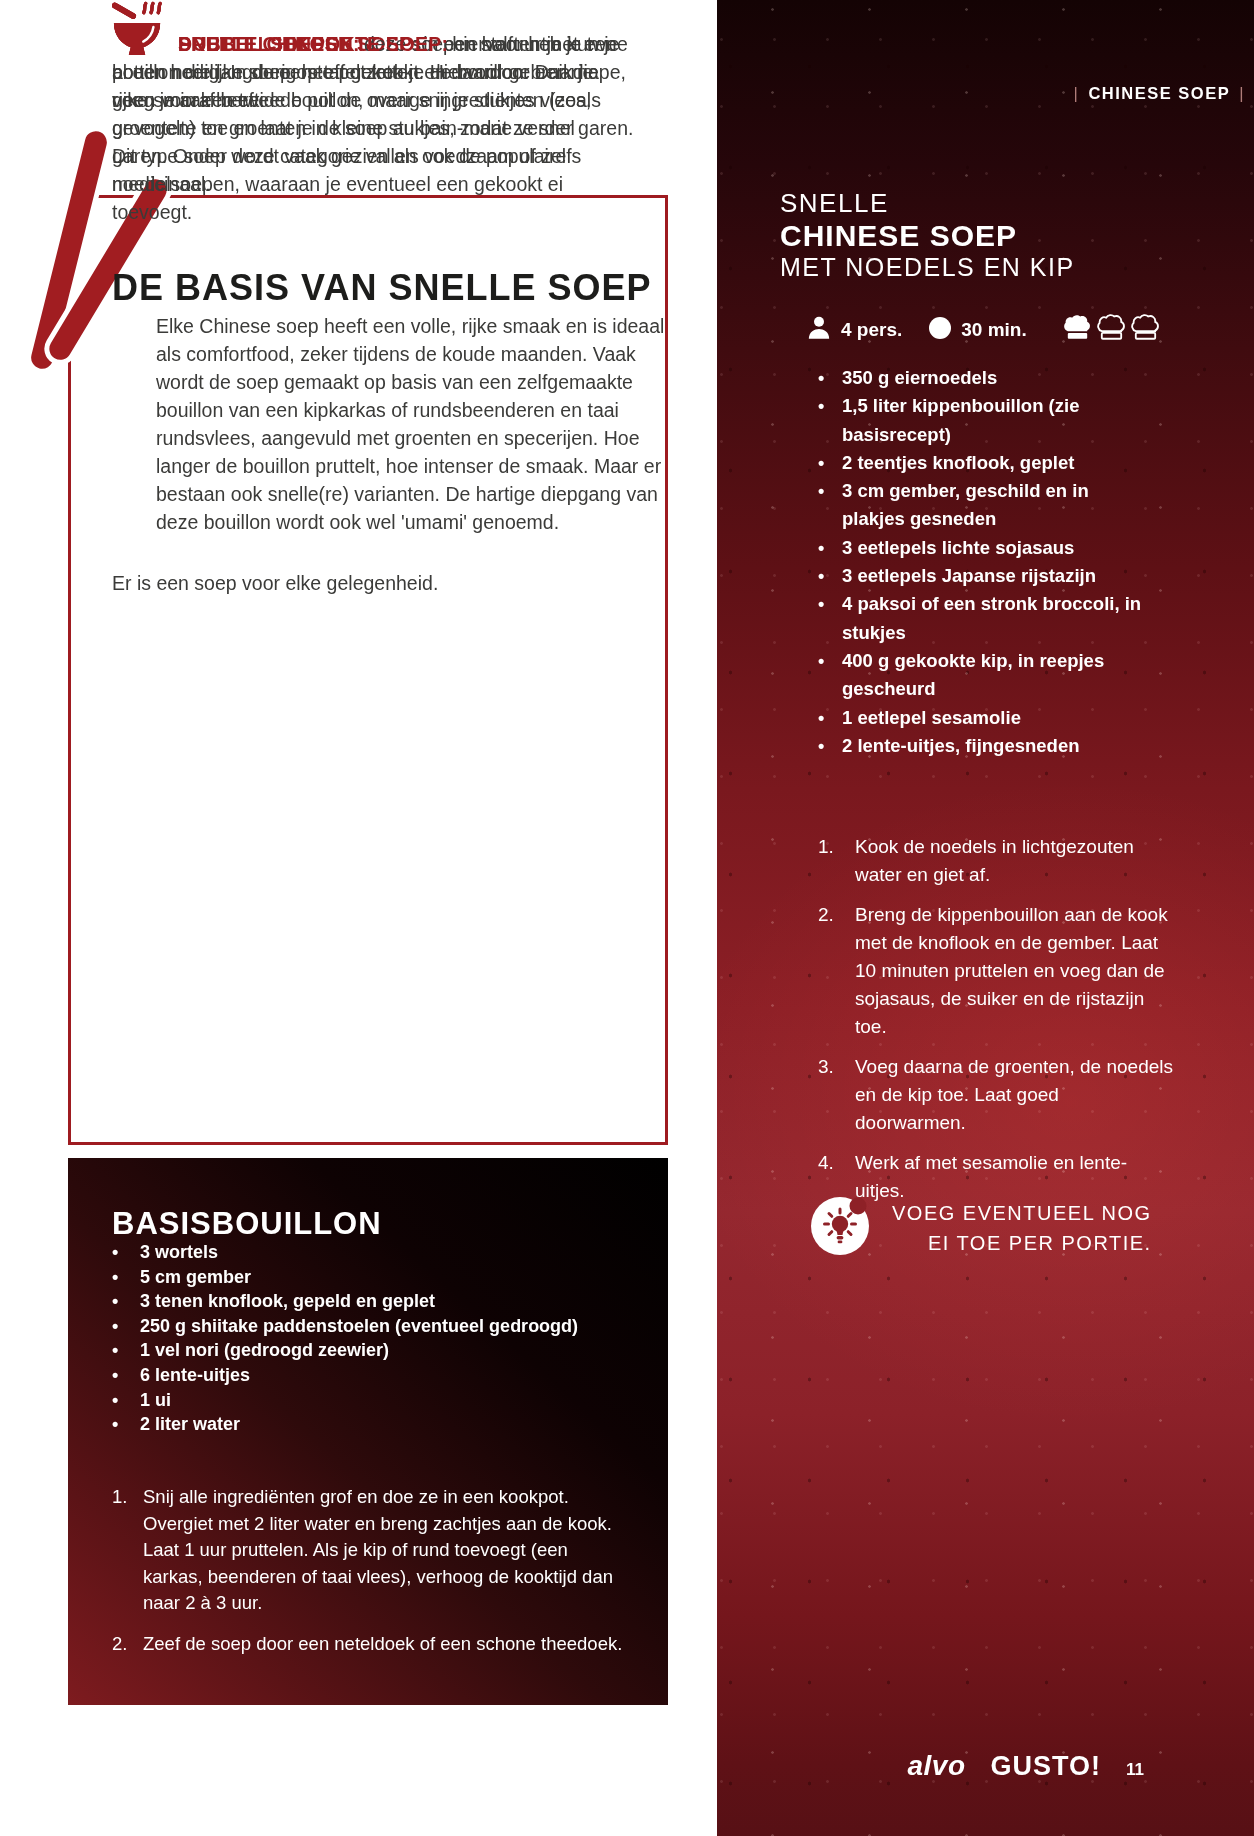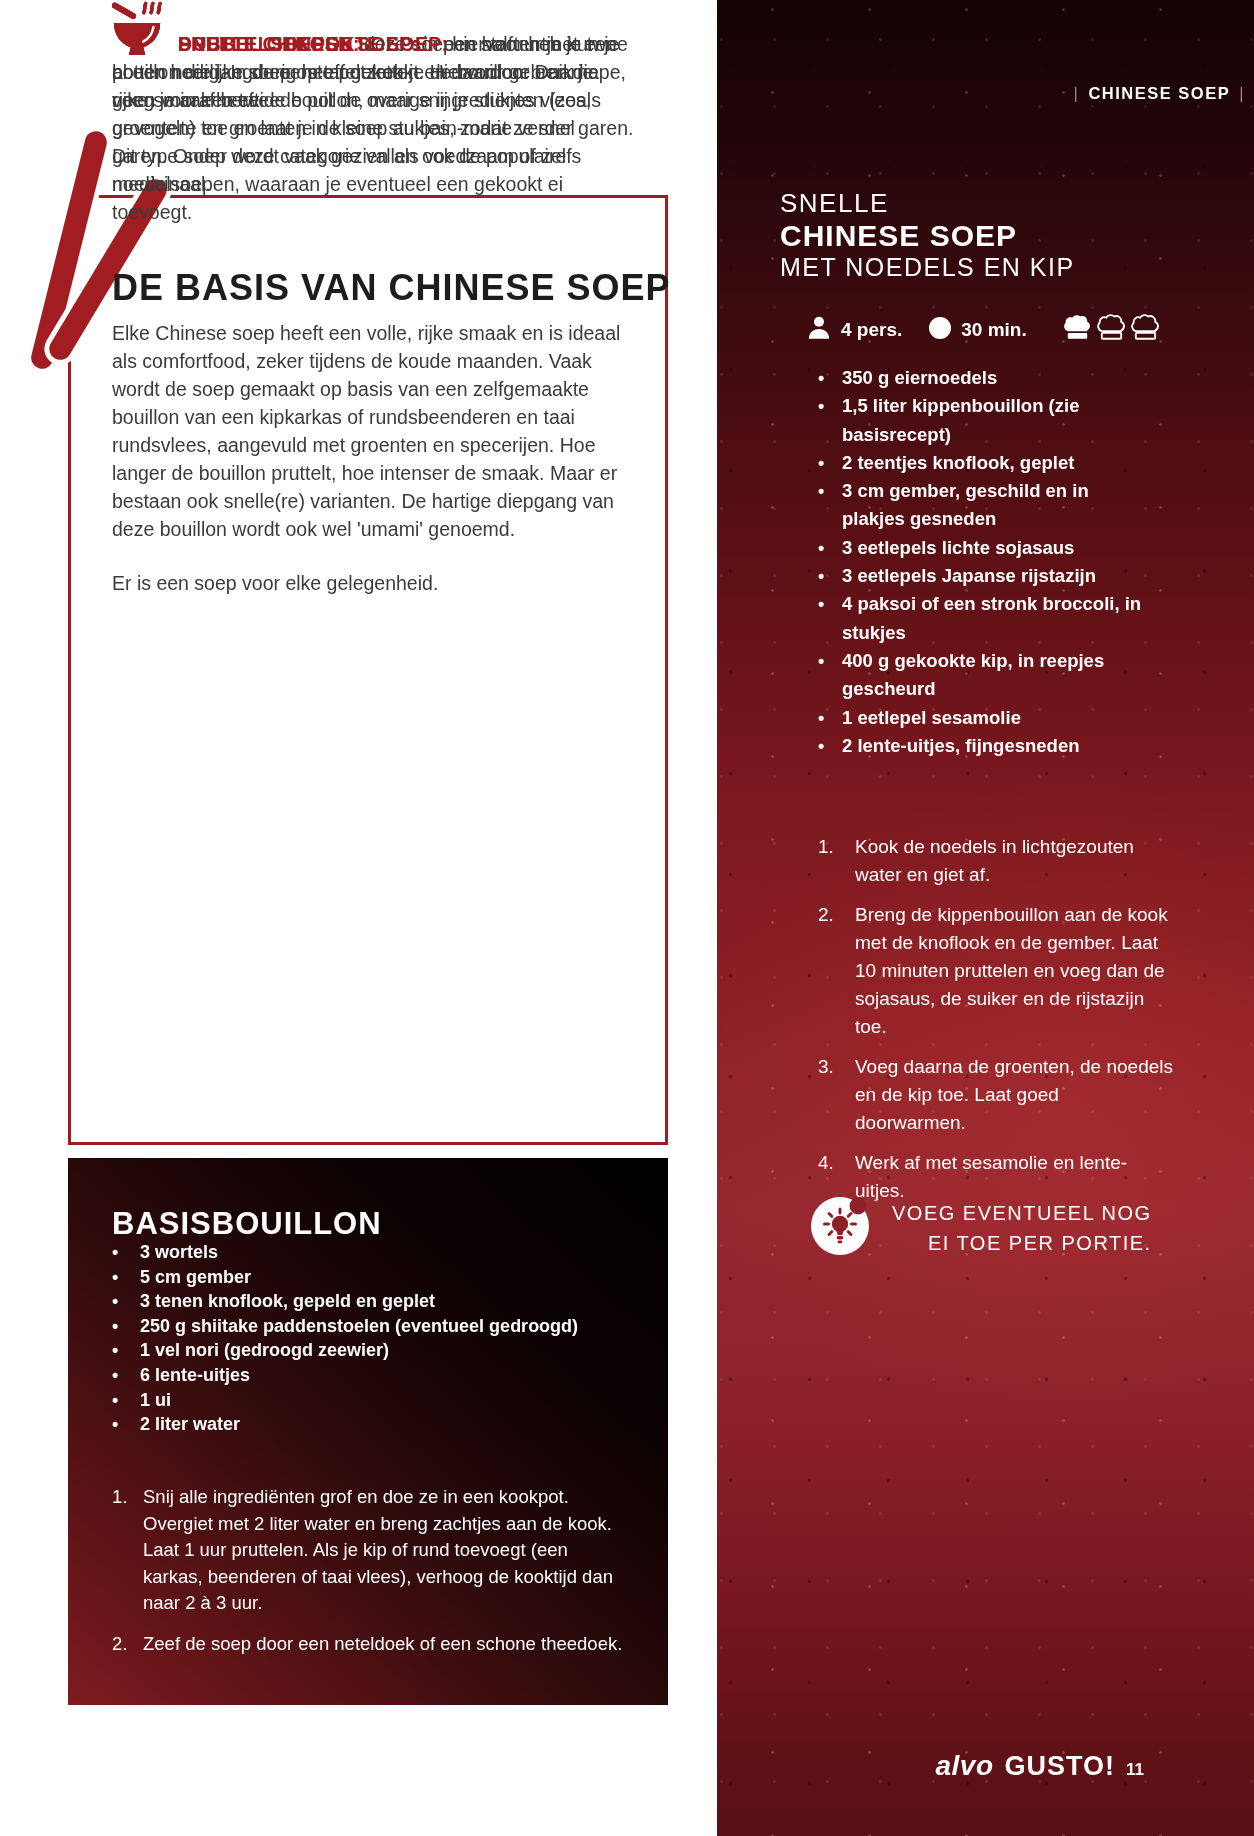--- a/index.html
+++ b/index.html
@@ -46,42 +46,42 @@
   .ing-list li::before{content:"•";position:absolute;left:0;top:0;font-size:18px;}
   .steps{position:absolute;margin:0;padding:0;list-style:none;counter-reset:step;z-index:2;}
   .steps li{position:relative;counter-increment:step;color:#fff;}
   .steps li::before{content:counter(step) ".";position:absolute;left:0;top:0;}
   .steps-right{left:101px;top:833px;width:357px;}
   .steps-right li{padding-left:37px;font-size:19px;line-height:28px;margin-bottom:12px;}
   .tip{position:absolute;left:93px;top:1196px;display:flex;z-index:2;text-align:right;}
   .tip-badge{position:relative;width:60px;height:60px;flex:0 0 auto;}
   .tip-text{margin-left:22px;margin-top:2px;color:#fff;font-size:20px;letter-spacing:1.5px;line-height:30px;font-weight:400;}
   .tip-text span{display:block;}
-  .page-footer{position:absolute;right:110px;top:1750px;display:flex;align-items:baseline;gap:11px;color:#fff;z-index:2;}
+  .page-footer{position:absolute;right:110px;top:1750px;display:flex;align-items:baseline;gap:25px;color:#fff;z-index:2;}
   .brand{font-style:italic;font-weight:700;font-size:28px;letter-spacing:.5px;}
   .magazine{font-weight:800;font-size:27px;letter-spacing:1px;}
   .pageno{font-weight:700;font-size:17px;}
   
   .article-box{
     position:absolute;left:68px;top:195px;width:600px;height:950px;
     border:3px solid #9e1b20;background:#fff;box-sizing:border-box;
   }
   .chopstick{
     position:absolute;width:22px;background:#a11d21;border-radius:11px;
     box-shadow:0 0 0 5px #ffffff;z-index:3;
   }
   .stick-1{left:58px;top:128px;height:244px;transform:rotate(14deg);}
   .stick-2{left:97px;top:166px;height:207px;transform:rotate(31deg);}
   .article-title{
     position:absolute;left:112px;top:243px;z-index:4;color:#1d1d1b;
     font-size:36px;letter-spacing:1px;white-space:nowrap;
   }
   .article-title .b{font-weight:800;}
   .intro,.lead{position:absolute;left:112px;width:520px;font-size:19.5px;line-height:28px;color:#3b3b39;z-index:4;}
-  .intro{top:299px;}
+  .intro{top:292px;margin-left:44px;}
   .lead{top:549px;}
   .soup-section{position:absolute;left:112px;width:522px;z-index:4;}
   .soup-section .bowl{position:absolute;left:0;top:0;}
   .soup-section p{
     margin:0;padding-top:30px;text-indent:66px;font-size:19.5px;line-height:28px;color:#3b3b39;
   }
   .soup-section p b{color:#a11d21;font-weight:800;letter-spacing:.3px;margin-right:4px;}
   
   .dark-block{
     position:absolute;left:68px;top:1158px;width:600px;height:547px;
@@ -96,21 +96,21 @@
 </style>
 </head>
 <body>
 
 <div id="page">
 
   <div class="article-box"></div>
   <div class="chopstick stick-1"></div>
   <div class="chopstick stick-2"></div>
 
-  <h1 class="article-title"><span>DE </span><span class="b">BASIS</span><span> VAN CHINESE SOEP</span></h1>
+  <h1 class="article-title"><span>DE </span><span class="b">BASIS</span><span> VAN SNELLE SOEP</span></h1>
 
   <p class="intro">Elke Chinese soep heeft een volle, rijke smaak en is ideaal als comfortfood, zeker tijdens de koude maanden. Vaak wordt de soep gemaakt op basis van een zelfgemaakte bouillon van een kipkarkas of rundsbeenderen en taai rundsvlees, aangevuld met groenten en specerijen. Hoe langer de bouillon pruttelt, hoe intenser de smaak. Maar er bestaan ook snelle(re) varianten. De hartige diepgang van deze bouillon wordt ook wel 'umami' genoemd.</p>
   <p class="lead">Er is een soep voor elke gelegenheid.</p>
 
   <div>
 
       <div class="soup-section">
         <span class="bowl">
           <svg width="52" height="60" viewBox="0 0 54 62">
             <g fill="#a11d21">

